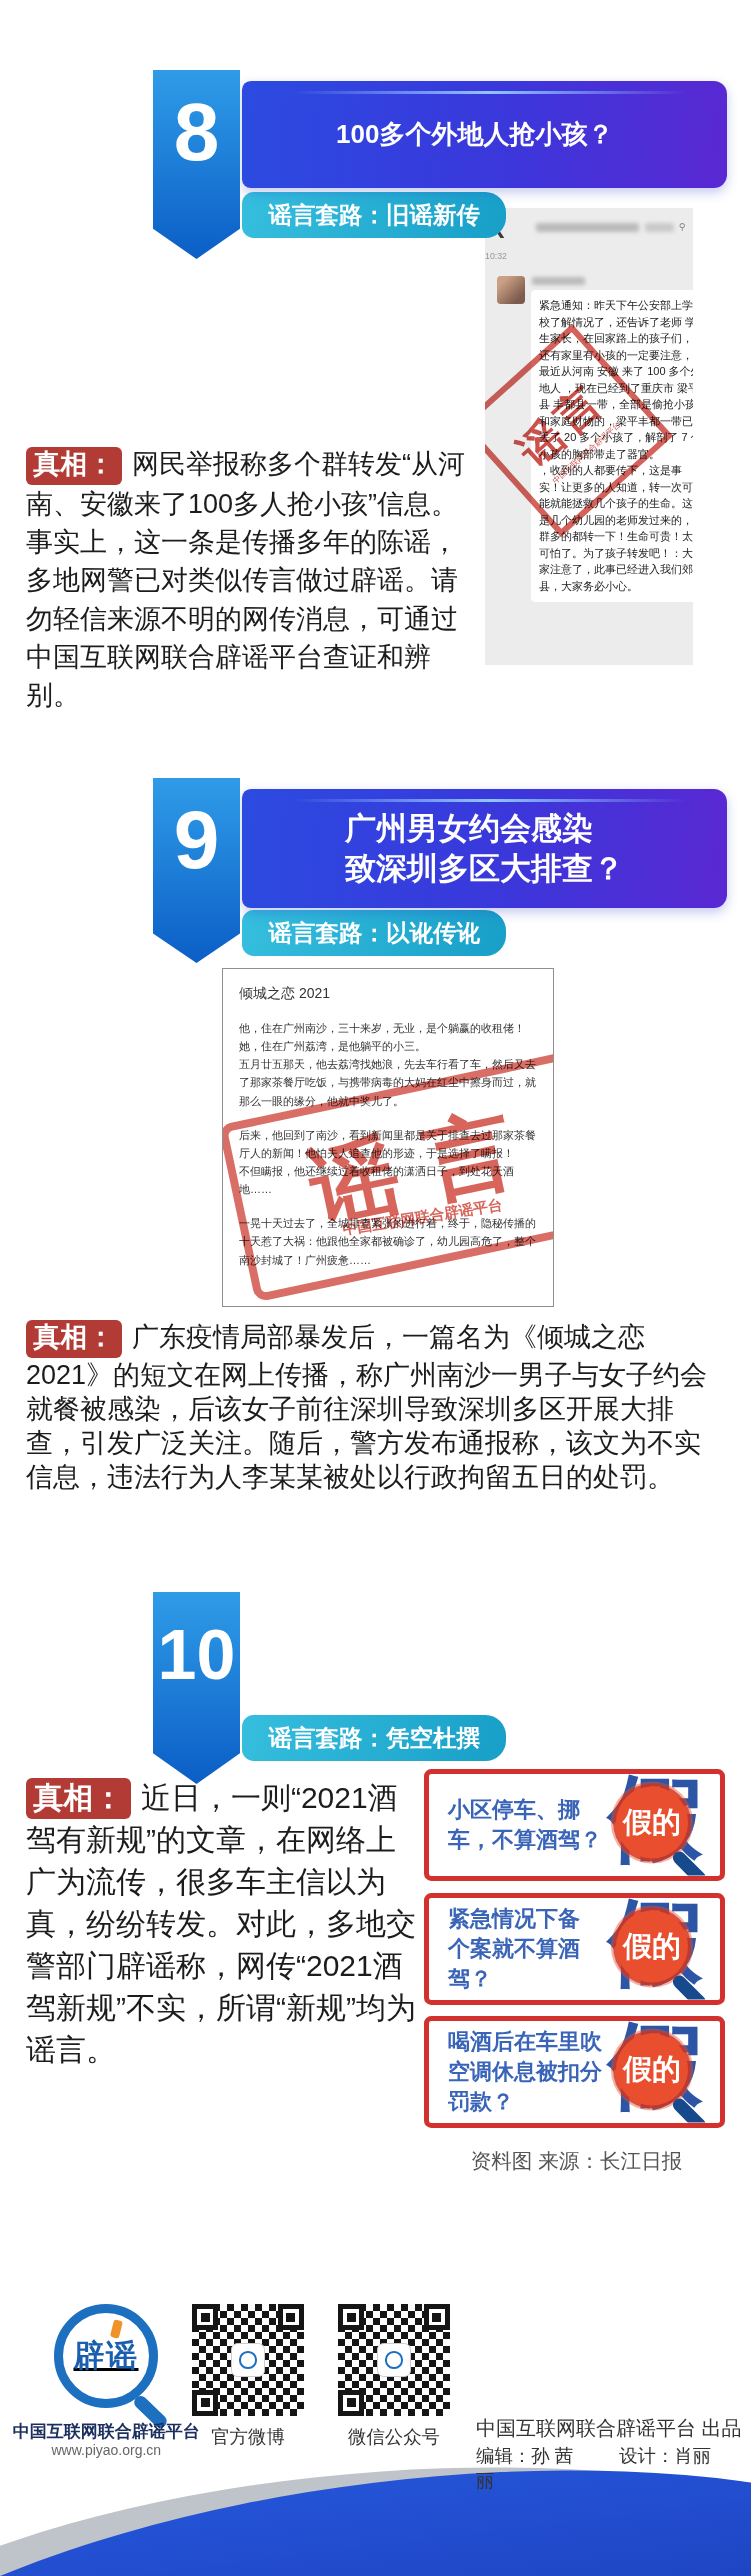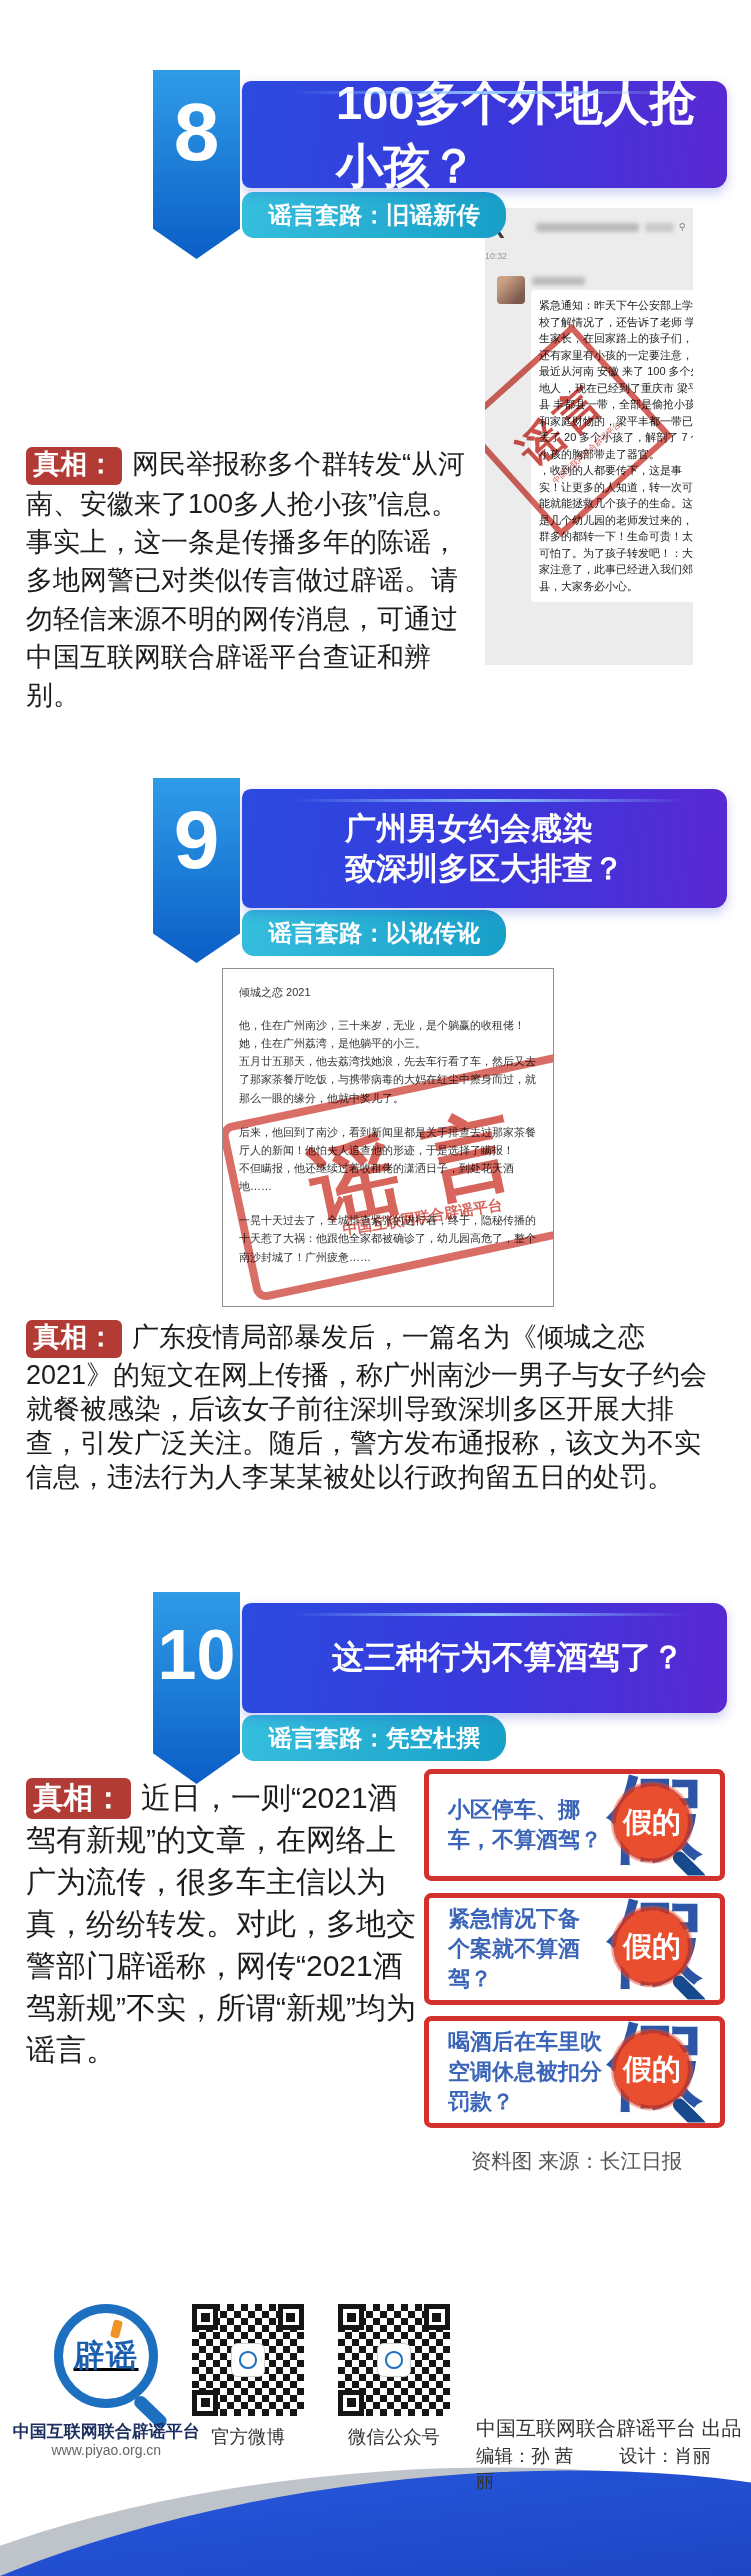--- a/index.html
+++ b/index.html
@@ -42,21 +42,21 @@
   .stamp8{left:5.9px;top:147px;width:139px;height:139px;border:6.6px solid rgba(205,70,62,.85);
           transform:rotate(-42deg);display:flex;flex-direction:column;align-items:center;
           justify-content:center;color:rgba(200,62,55,.9);mix-blend-mode:multiply;z-index:5;}
   .stamp8 .big{font-size:43px;font-weight:bold;letter-spacing:5.9px;}
   .stamp8 .small{font-size:8px;margin-top:2.9px;}
 
   
   #story{left:222px;top:968px;width:332px;height:339px;background:#fff;
          border:1.5px solid #8f8f8f;overflow:hidden;padding:16px 16px;box-sizing:border-box;
          color:#333;}
-  #story .stitle{font-size:11px;margin-bottom:16px;}
+  #story .stitle{font-size:14px;margin-bottom:16px;}
   #story .sp{font-size:11px;line-height:1.65;margin-bottom:16px;}
   .stamp9{left:10.3px;top:117px;width:345px;height:165px;border:8px solid rgba(208,74,64,.8);
           border-radius:13.2px;transform:rotate(-12deg);display:flex;flex-direction:column;
           align-items:center;justify-content:center;mix-blend-mode:multiply;z-index:5;}
   .stamp9 .big{font-size:88px;font-weight:bold;color:rgba(208,74,64,.85);
           letter-spacing:29px;line-height:1;text-indent:29px;}
   .stamp9 .small{font-size:14.7px;color:rgba(208,74,64,.85);font-weight:bold;
           transform:rotate(3deg);margin-top:-4.4px;}
 
   
@@ -113,21 +113,21 @@
 </style>
 </head>
 <body>
 
 <div id="page">
 
   <div class="abs ribbon" style="left:153px;top:70px;height:189px;">
     <div class="num" style="font-size:82px;">8</div>
   </div>
   <div class="abs titlebar" style="left:242px;top:81px;width:485px;height:107px;padding-left:94px;box-sizing:border-box;">
-    <div style="font-size:47px;">100多个外地人抢小孩？</div>
+    <div style="font-size:26px;">100多个外地人抢小孩？</div>
   </div>
   <div class="abs tactic" style="left:242px;top:192px;">
     <span>谣言套路：旧谣新传</span>
   </div>
 
   <div class="abs" id="wx">
     <div class="abs back">❮</div>
     <div class="abs blur-strip" style="left:51px;top:14.7px;width:103px;height:9.5px;"></div>
     <div class="abs blur-strip" style="left:160px;top:14.7px;width:29px;height:9.5px;opacity:.45;"></div>
     <div class="abs" style="right:7.3px;top:13.2px;color:#8a8a8a;font-size:9.5px;">⚲</div>
@@ -173,23 +173,20 @@
     </div>
   </div>
 
   <div class="abs truth" style="left:26px;top:1320px;width:701px;font-size:27px;line-height:1.26;">
     <span class="truth-label">真相：</span><span>广东疫情局部暴发后，一篇名为《倾城之恋2021》的短文在网上传播，称广州南沙一男子与女子约会就餐被感染，后该女子前往深圳导致深圳多区开展大排查，引发广泛关注。随后，警方发布通报称，该文为不实信息，违法行为人李某某被处以行政拘留五日的处罚。</span>
   </div>
 
   <div class="abs ribbon" style="left:153px;top:1592px;height:192px;">
     <div class="num" style="font-size:70px;margin-top:28px;">10</div>
   </div>
-  <div class="abs titlebar" style="left:242px;top:1603px;width:485px;height:110px;padding-left:90px;box-sizing:border-box;">
-    <div style="font-size:32px;">这三种行为不算酒驾了？</div>
-  </div>
   <div class="abs tactic" style="left:242px;top:1715px;">
     <span>谣言套路：凭空杜撰</span>
   </div>
 
   <div class="abs truth" style="left:26px;top:1777px;width:396px;font-size:30px;line-height:1.4;">
     <span class="truth-label">真相：</span><span>近日，一则“2021酒驾有新规”的文章，在网络上广为流传，很多车主信以为真，纷纷转发。对此，多地交警部门辟谣称，网传“2021酒驾新规”不实，所谓“新规”均为谣言。</span>
   </div>
 
   <div class="abs card" style="top:1769px;">
     <div class="ctext preline">小区停车、挪

